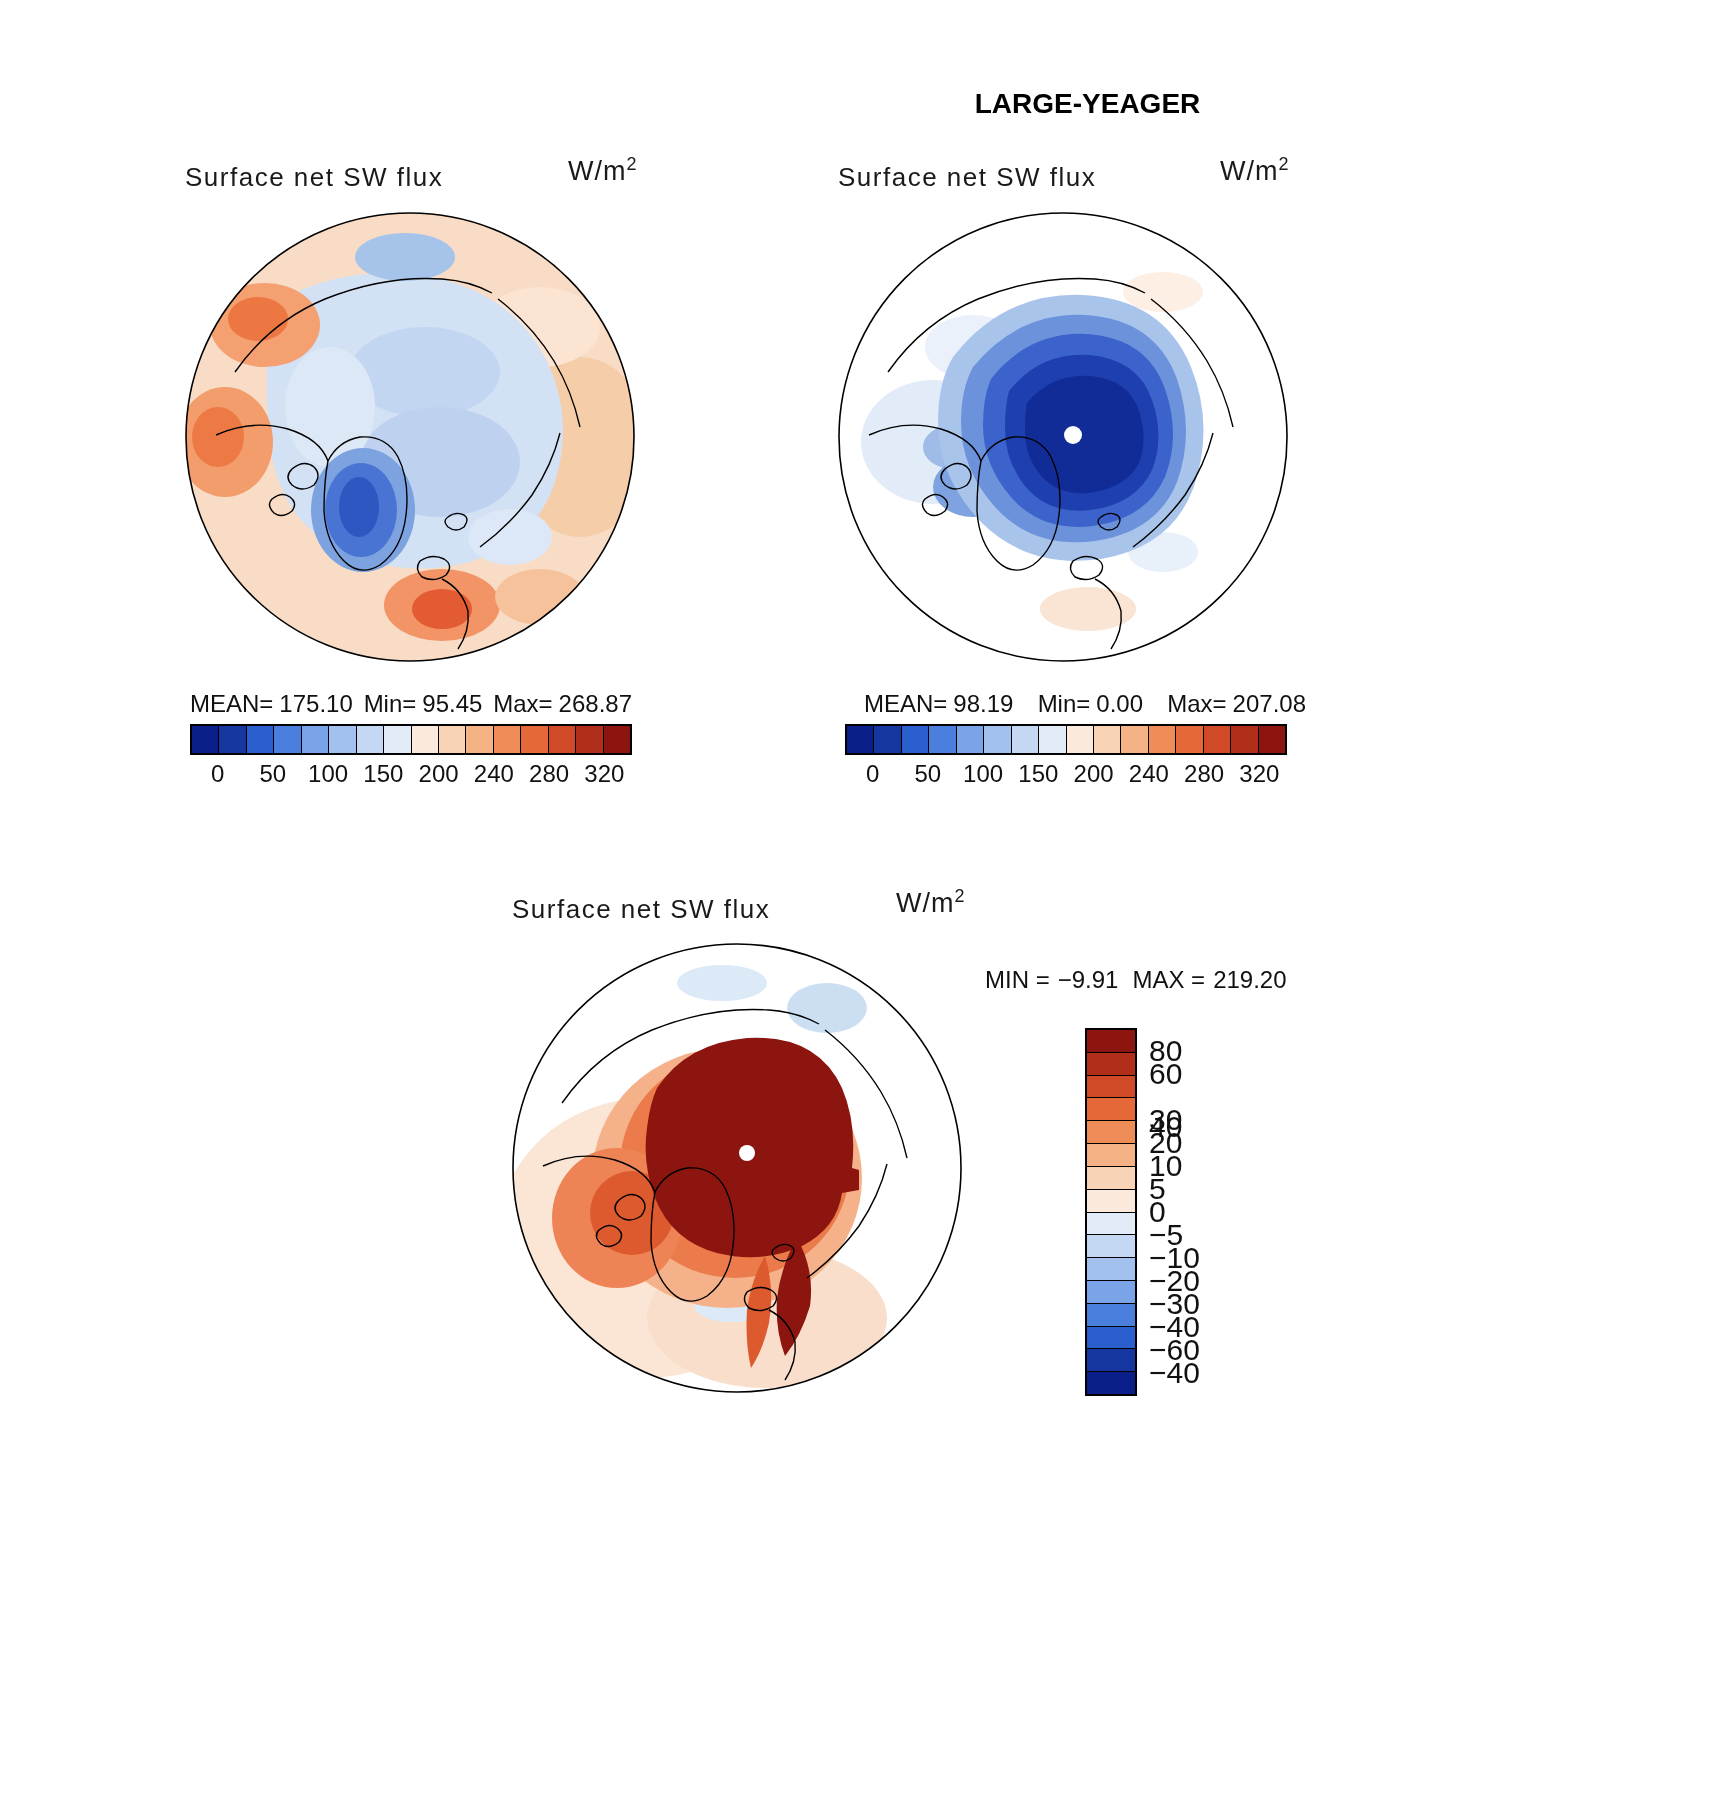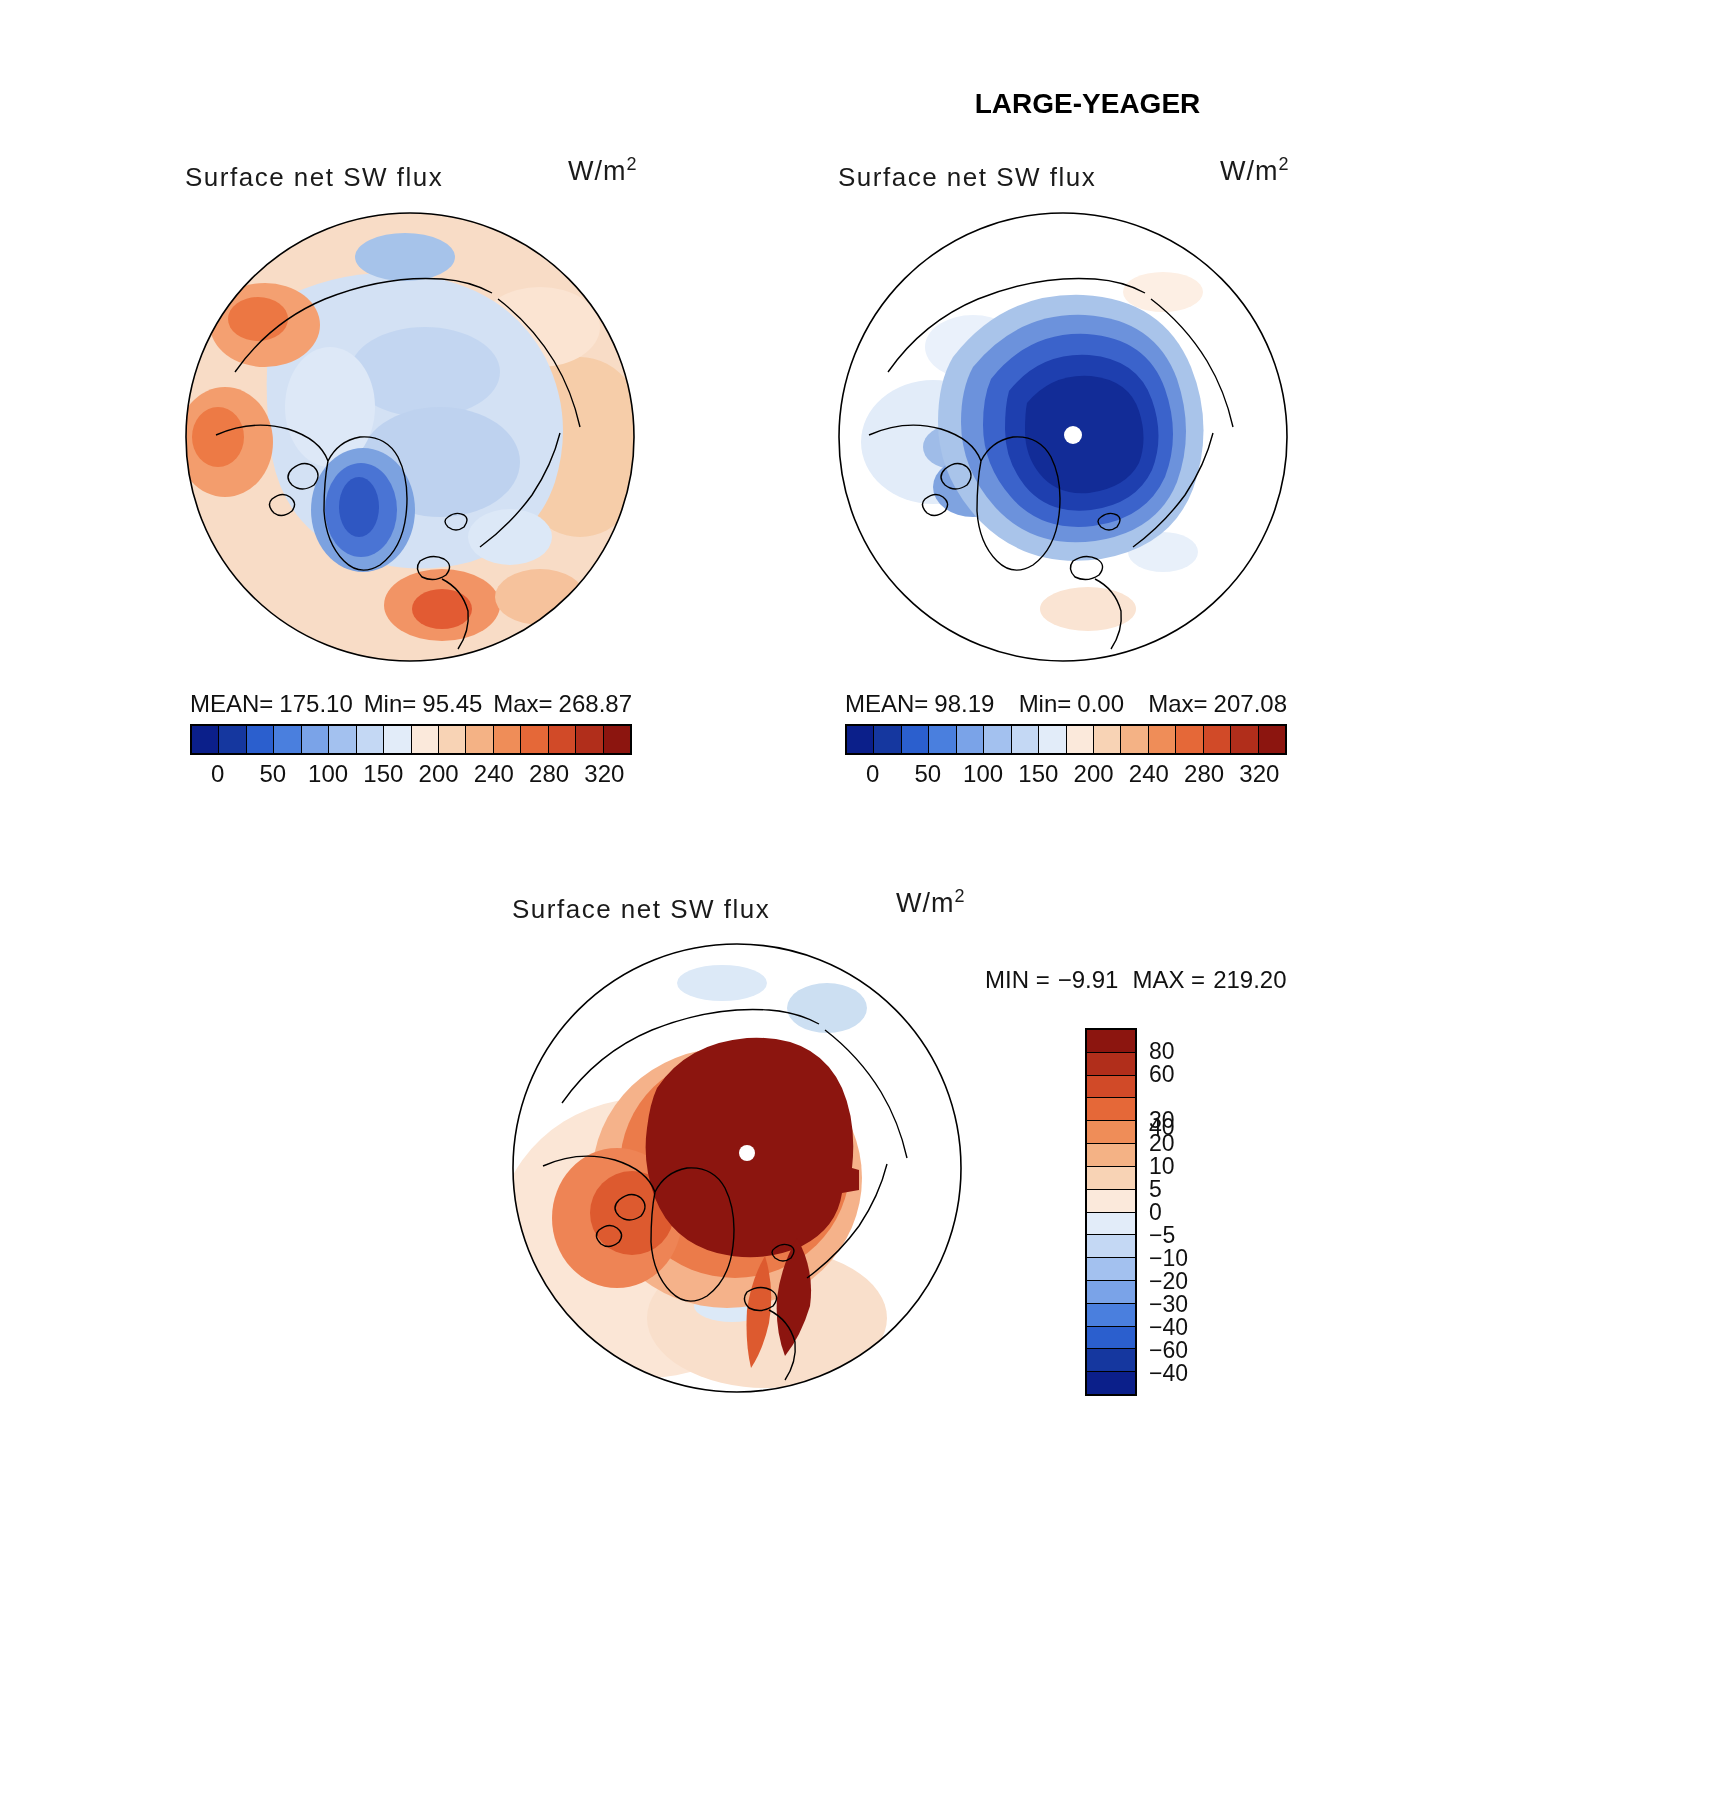--- a/index.html
+++ b/index.html
@@ -26,21 +26,21 @@
   .un-c{left:896px;top:886px;}
 
   .map-svg{position:absolute;width:460px;height:460px;}
   .map-a{left:180px;top:207px;}
   .map-b{left:833px;top:207px;}
   .map-c{left:507px;top:938px;}
 
   .stats-row{position:absolute;width:442px;display:flex;justify-content:space-between;
              font-size:24px;color:#111;white-space:nowrap;}
   .st-a{left:190px;top:690px;}
-  .st-b{left:845px;top:690px;}
+  .st-b{left:864px;top:690px;}
   .stats-row .grp span{padding-left:6px;}
   .stats-row .grp span:first-child{padding-left:0;}
 
   .cbar-h{position:absolute;width:442px;height:31px;display:flex;
           border:2px solid #000;box-sizing:border-box;background:#fff;}
   .cb-a{left:190px;top:724px;}
   .cb-b{left:845px;top:724px;}
   .cbar-h .seg{flex:1;border-right:1.5px solid #000;}
   .cbar-h .seg:last-child{border-right:none;}
 
@@ -53,21 +53,21 @@
                display:flex;gap:14px;white-space:nowrap;}
   .diff-minmax .grp span{padding-left:8px;text-align:right;}
   .diff-minmax .grp span:first-child{padding-left:0;}
 
   .cbar-v{position:absolute;left:1085px;top:1028px;width:52px;height:368px;
           display:flex;flex-direction:column;border:2px solid #000;box-sizing:border-box;background:#fff;}
   .cbar-v .seg{flex:1;border-bottom:1.5px solid #000;}
   .cbar-v .seg:last-child{border-bottom:none;}
 
   .vticks{position:absolute;left:1149px;top:1028px;width:80px;height:368px;
-          font-size:23px;color:#111;}
+          font-size:30px;color:#111;}
   .vticks span{position:absolute;left:0;transform:translateY(-50%);}
 </style>
 </head>
 <body>
 
 <div class="page">
 
 
   <div class="panel-header hdr-obs">LARGE-YEAGER</div>
 

